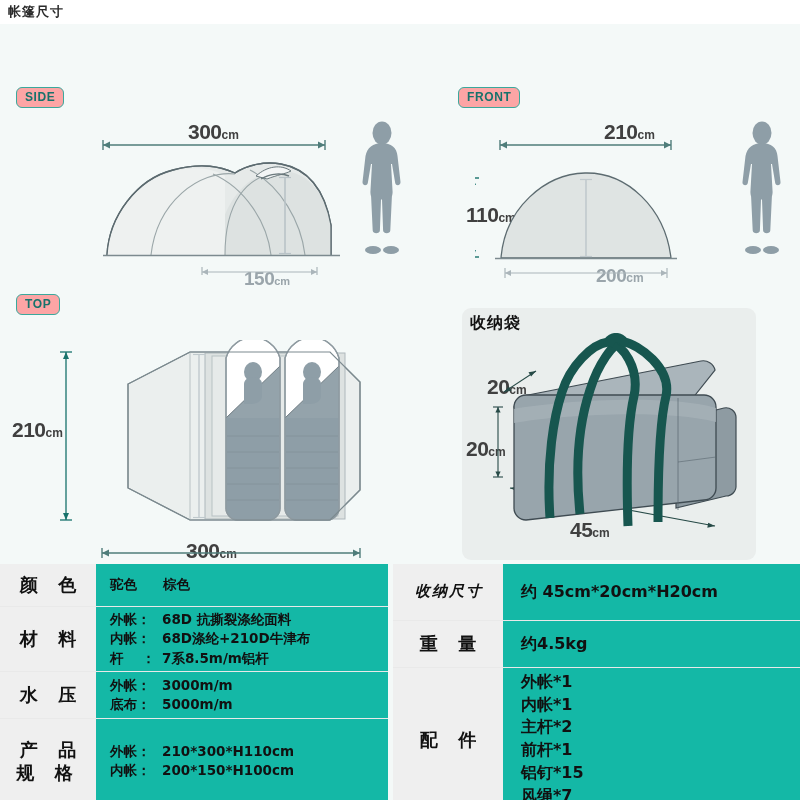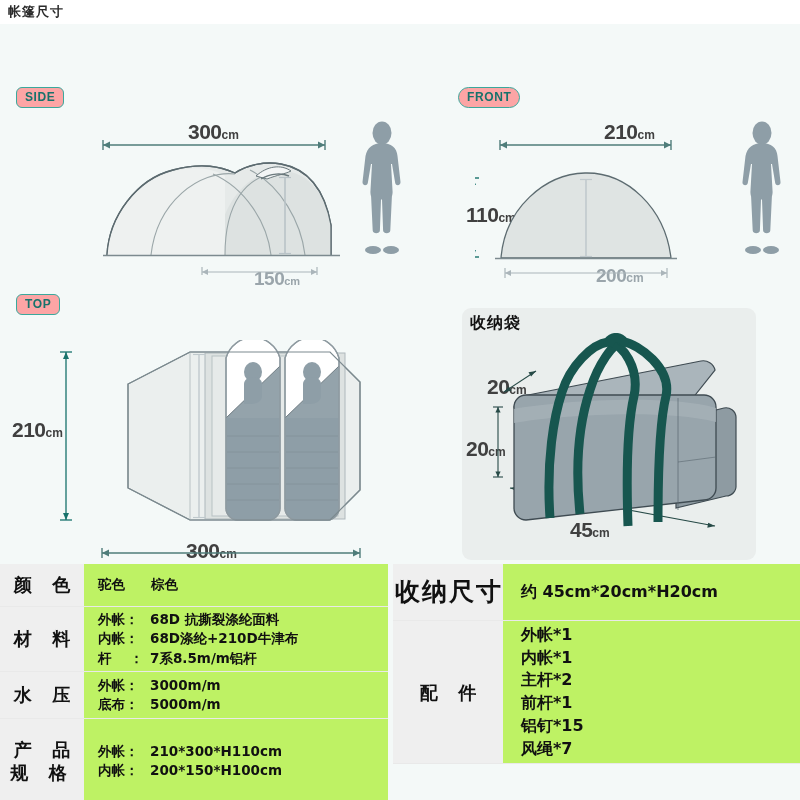--- a/index.html
+++ b/index.html
@@ -71,24 +71,24 @@
     border-bottom:1px solid #e9e9e9;
     padding:0;
   }
   .spec .lbl{
     background:#efefef;
     text-align:center;
     font-size:18px;font-weight:bold;color:#111;
     letter-spacing:7px;text-indent:7px;
     line-height:1.28;
   }
-  .spec-left .lbl{width:84px;}
+  .spec-left .lbl{width:96px;}
   .spec-right .lbl{width:110px;}
   .spec .val{
-    background:#bef264;
+    background:#14b8a6;
     font-size:13.5px;font-weight:bold;color:#111;
     padding:3px 0 3px 14px;
     line-height:1.42;
   }
   .spec-right .val{font-size:16px;padding-left:18px;}
   .kv{display:inline-block;}
   .kv .k{display:inline-block;min-width:52px;}
   .colorvals span{display:inline-block;margin-right:26px;}
 </style>
 </head>
@@ -103,21 +103,21 @@
   <div class="badge" style="left:16px;top:87px;">SIDE</div>
 
   <div class="dim" style="left:188px;top:120px;">
     <span class="n">300</span><span class="u">cm</span>
   </div>
 
   <div class="dim gray" style="left:231px;top:203px;">
     <span class="n">100</span><span class="u">cm</span>
   </div>
 
-  <div class="dim gray sm" style="left:254px;top:268px;">
+  <div class="dim gray sm" style="left:244px;top:268px;">
     <span class="n">150</span><span class="u">cm</span>
   </div>
 
   <svg class="art" style="left:95px;top:130px;" width="330" height="145" viewBox="0 0 330 145">
 
     <g stroke="#4f7d7a" stroke-width="1.4" fill="none">
       <line x1="8" y1="15" x2="230" y2="15"></line>
       <line x1="8" y1="10" x2="8" y2="20"></line>
       <line x1="230" y1="10" x2="230" y2="20"></line>
       <path d="M8 15 l7 -3.4 v6.8 z" fill="#4f7d7a" stroke="none"></path>
@@ -164,21 +164,21 @@
 
   <svg class="art" style="left:358px;top:121px;" width="48" height="135" viewBox="0 0 48 135">
     <g fill="#8e9ea7">
       <ellipse cx="24" cy="12" rx="9.5" ry="11.5"></ellipse>
       <path d="M24 22 c-9 0 -15 5 -16.5 13 l-3 26 c-.4 3.6 4.6 4.4 5.3 .9 l3.2 -19 1 0 -1.6 28 c0 2 .4 3 .7 4.6 l1.6 34 c.2 3.6 7 3.6 7.2 0 l1.1 -31 1 0 1.1 31 c.2 3.6 7 3.6 7.2 0 l1.6 -34 c.3 -1.6 .7 -2.6 .7 -4.6 l-1.6 -28 1 0 3.2 19 c.7 3.5 5.7 2.7 5.3 -.9 l-3 -26 C39 27 33 22 24 22 z"></path>
       <ellipse cx="15" cy="129" rx="8" ry="4"></ellipse>
       <ellipse cx="33" cy="129" rx="8" ry="4"></ellipse>
     </g>
   </svg>
 
-  <div class="badge" style="left:458px;top:87px;border-radius:11px;">FRONT</div>
+  <div class="badge" style="left:458px;top:87px;">FRONT</div>
 
   <div class="dim" style="left:604px;top:120px;">
     <span class="n">210</span><span class="u">cm</span>
   </div>
 
   <div class="dim" style="left:466px;top:203px;">
     <span class="n">110</span><span class="u">cm</span>
   </div>
 
   <div class="dim gray" style="left:598px;top:204px;">
@@ -424,23 +424,29 @@
           <div class="kv"><span class="k">外帐：</span><span>210*300*H110cm</span></div><br>
           <div class="kv"><span class="k">内帐：</span><span>200*150*H100cm</span></div>
         </td>
       </tr>
     </tbody>
   </table>
 
   <table class="spec spec-right">
     <tbody>
       <tr>
-        <td class="lbl" style="height:56px;font-size:25px;letter-spacing:2px;text-indent:2px;">收纳尺寸</td>
+        <td class="lbl" style="height:56px;font-size:15px;letter-spacing:2px;text-indent:2px;font-style:italic;">收纳尺寸</td>
         <td class="val">
           <span>约  45cm*20cm*H20cm</span>
+        </td>
+      </tr>
+      <tr>
+        <td class="lbl" style="height:46px;">重 量</td>
+        <td class="val">
+          <span>约4.5kg</span>
         </td>
       </tr>
       <tr>
         <td class="lbl" style="height:134px;">配 件</td>
         <td class="val">
           <div>外帐*1</div>
           <div>内帐*1</div>
           <div>主杆*2</div>
           <div>前杆*1</div>
           <div>铝钉*15</div>

